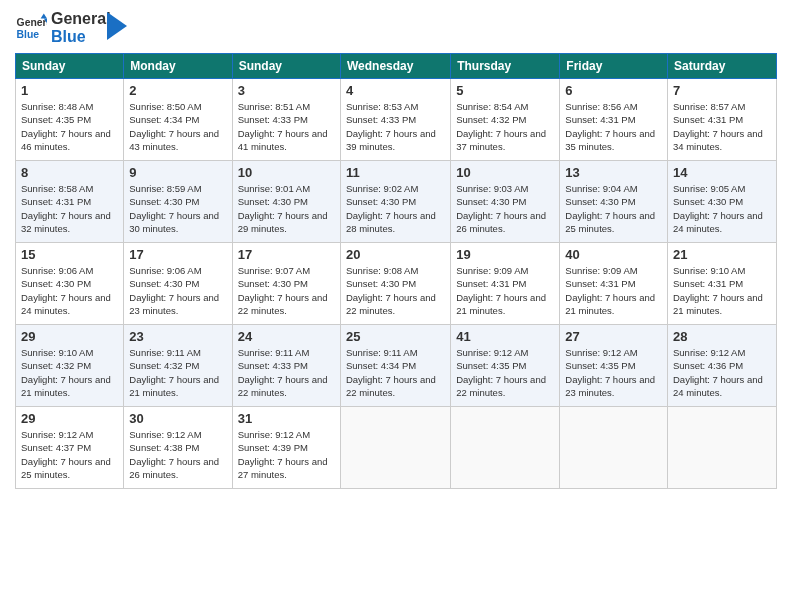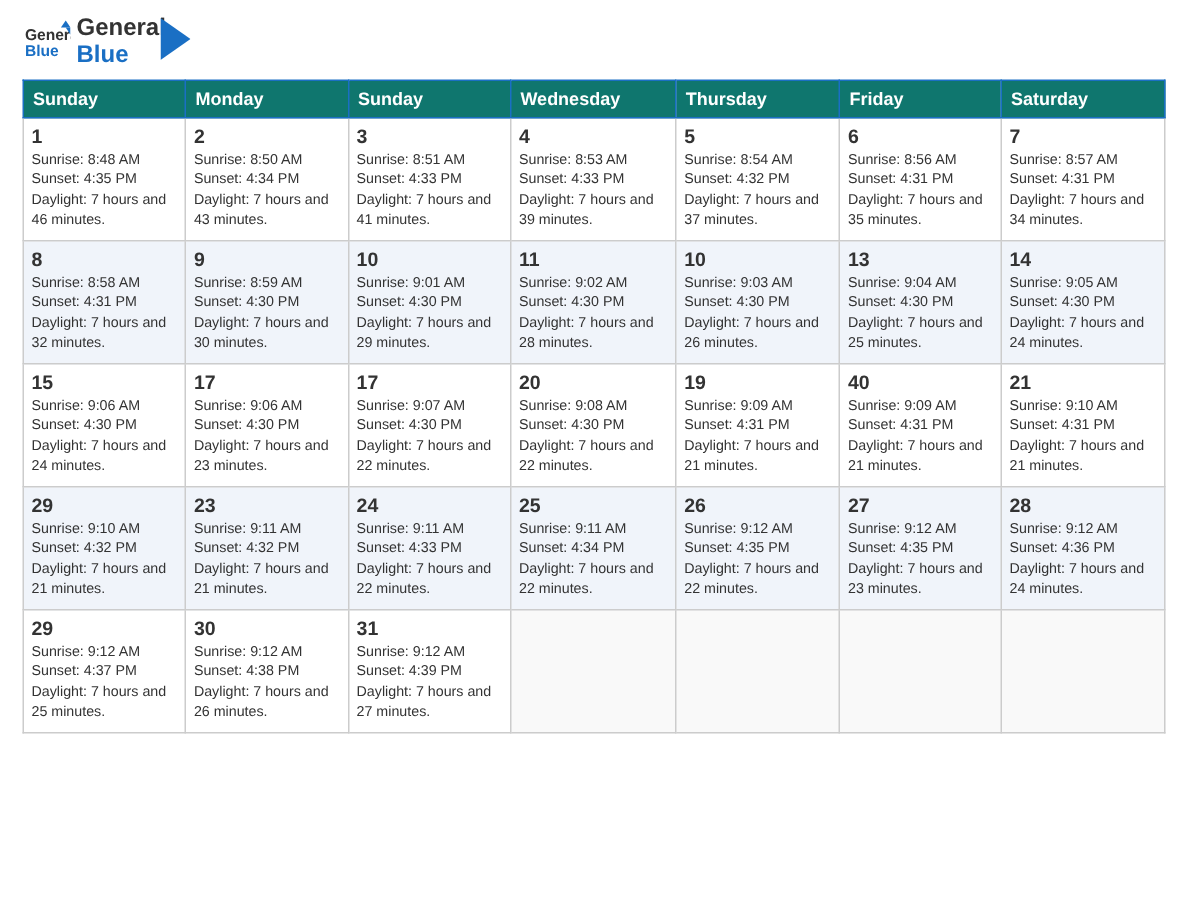--- a/index.html
+++ b/index.html
@@ -222,21 +222,21 @@
           </td>
           <td>
             <span class="day-num">24</span>
             <div class="day-info">Sunrise: 9:11 AM<br>Sunset: 4:33 PM<br>Daylight: 7 hours and 22 minutes.</div>
           </td>
           <td>
             <span class="day-num">25</span>
             <div class="day-info">Sunrise: 9:11 AM<br>Sunset: 4:34 PM<br>Daylight: 7 hours and 22 minutes.</div>
           </td>
           <td>
-            <span class="day-num">26</span>
+            <span class="day-num">41</span>
             <div class="day-info">Sunrise: 9:12 AM<br>Sunset: 4:35 PM<br>Daylight: 7 hours and 22 minutes.</div>
           </td>
           <td>
             <span class="day-num">27</span>
             <div class="day-info">Sunrise: 9:12 AM<br>Sunset: 4:35 PM<br>Daylight: 7 hours and 23 minutes.</div>
           </td>
           <td>
             <span class="day-num">28</span>
             <div class="day-info">Sunrise: 9:12 AM<br>Sunset: 4:36 PM<br>Daylight: 7 hours and 24 minutes.</div>
           </td>

